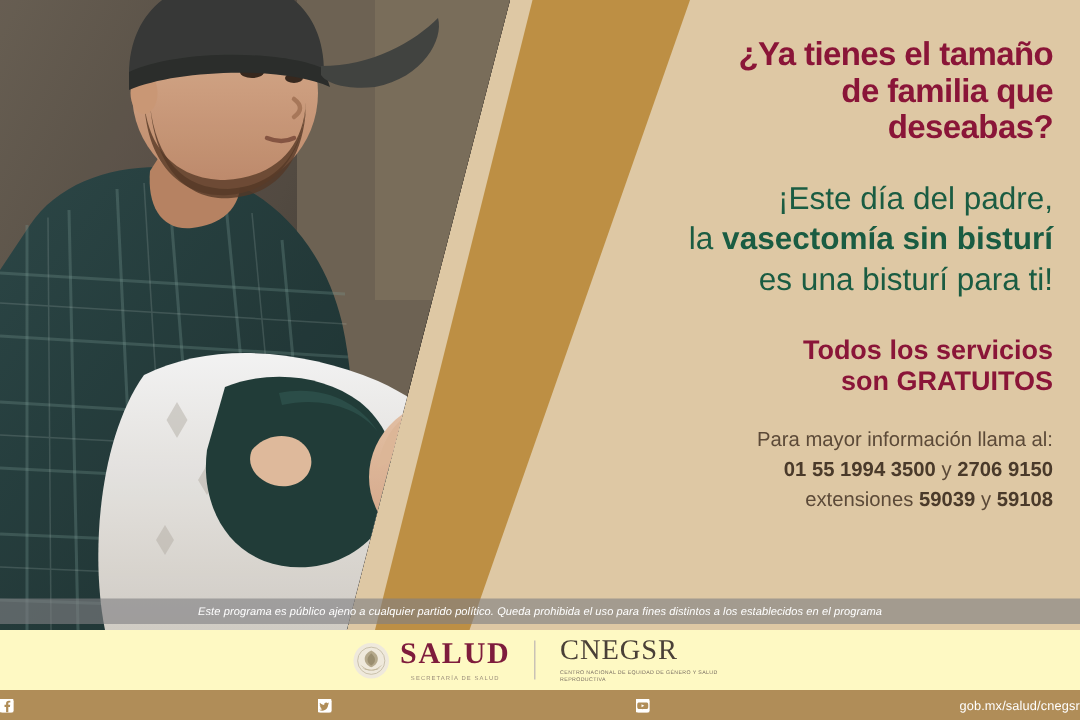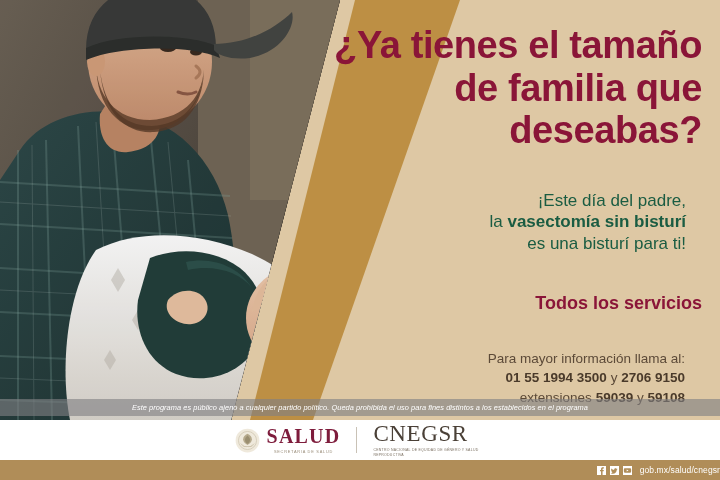--- a/index.html
+++ b/index.html
@@ -49,46 +49,46 @@
     top: 0;
     width: 400px;
     text-align: right;
   }
 
   .headline {
     margin: 0;
     padding-top: 24px;
     color: #8A1538;
     font-weight: bold;
-    font-size: 38px;
+    font-size: 22px;
     line-height: 1.12;
     letter-spacing: -0.4px;
   }
 
   .sub-green {
-    margin: 16px;
+    margin: 0;
     padding-top: 22px;
     color: #1A5C42;
-    font-size: 17px;
+    font-size: 21px;
     line-height: 1.28;
     font-weight: normal;
   }
   .sub-green b { font-weight: bold; }
 
   .free {
     margin: 0;
     padding-top: 22px;
     color: #8A1538;
     font-weight: bold;
     font-size: 18px;
     line-height: 1.22;
   }
 
   .contact {
-    margin: 17px;
+    margin: 0;
     padding-top: 17px;
     color: #5C4A38;
     font-size: 13.5px;
     line-height: 1.45;
   }
   .contact b { font-weight: bold; color: #4a3a2a; }
 
   
   .disclaimer {
     position: absolute;
@@ -105,21 +105,21 @@
     font-style: italic;
     letter-spacing: 0.05px;
     white-space: nowrap;
   }
 
   
   .logo-band {
     position: absolute;
     left: 0; top: 420px;
     width: 720px; height: 40px;
-    background: #ffffff;
+    background: #fef9c3;
     display: flex;
     align-items: center;
     justify-content: center;
   }
   .logo-row { display: flex; align-items: center; gap: 7px; }
   .eagle { width: 25px; height: 25px; }
   .salud-block { display: flex; flex-direction: column; align-items: center; }
   .salud-word {
     color: #7E1C3C;
     font-family: "Liberation Serif", serif;
@@ -138,42 +138,42 @@
   .divider {
     width: 1px;
     height: 26px;
     background: #c9c2b6;
     margin: 0 9px;
   }
   .cnegsr-block { display: flex; flex-direction: column; align-items: flex-start; }
   .cnegsr-word {
     color: #4a4037;
     font-family: "Liberation Serif", serif;
-    font-size: 23px;
+    font-size: 19px;
     letter-spacing: 0.6px;
     line-height: 1;
   }
   .cnegsr-sub {
     color: #7d7264;
     font-size: 3.5px;
     letter-spacing: 0.25px;
     line-height: 1.35;
     margin-top: 3px;
     max-width: 112px;
   }
 
   
   .social-bar {
     position: absolute;
     left: 0; top: 460px;
     width: 720px; height: 20px;
     background: #B08D58;
     display: flex;
     align-items: center;
-    justify-content: flex-end;
+    justify-content: space-between;
     gap: 4px;
   }
   .sicon {
     width: 9px; height: 9px;
     background: #ffffff;
     border-radius: 1.5px;
     display: inline-flex;
     align-items: center;
     justify-content: center;
   }
@@ -335,20 +335,21 @@
     </h1>
 
     <p class="sub-green">
       <span>¡Este día del padre,</span><br>
       <span>la </span><b>vasectomía sin bisturí</b><br>
       <span>es una bisturí para ti!</span>
     </p>
 
     <p class="free">
       <span>Todos los servicios</span><br>
+      <span>son GRATUITOS</span>
     </p>
 
     <p class="contact">
       <span>Para mayor información llama al:</span><br>
       <b>01 55 1994 3500</b>
       <span>y</span>
       <b>2706 9150</b><br>
       <span>extensiones</span>
       <b>59039</b>
       <span>y</span>

